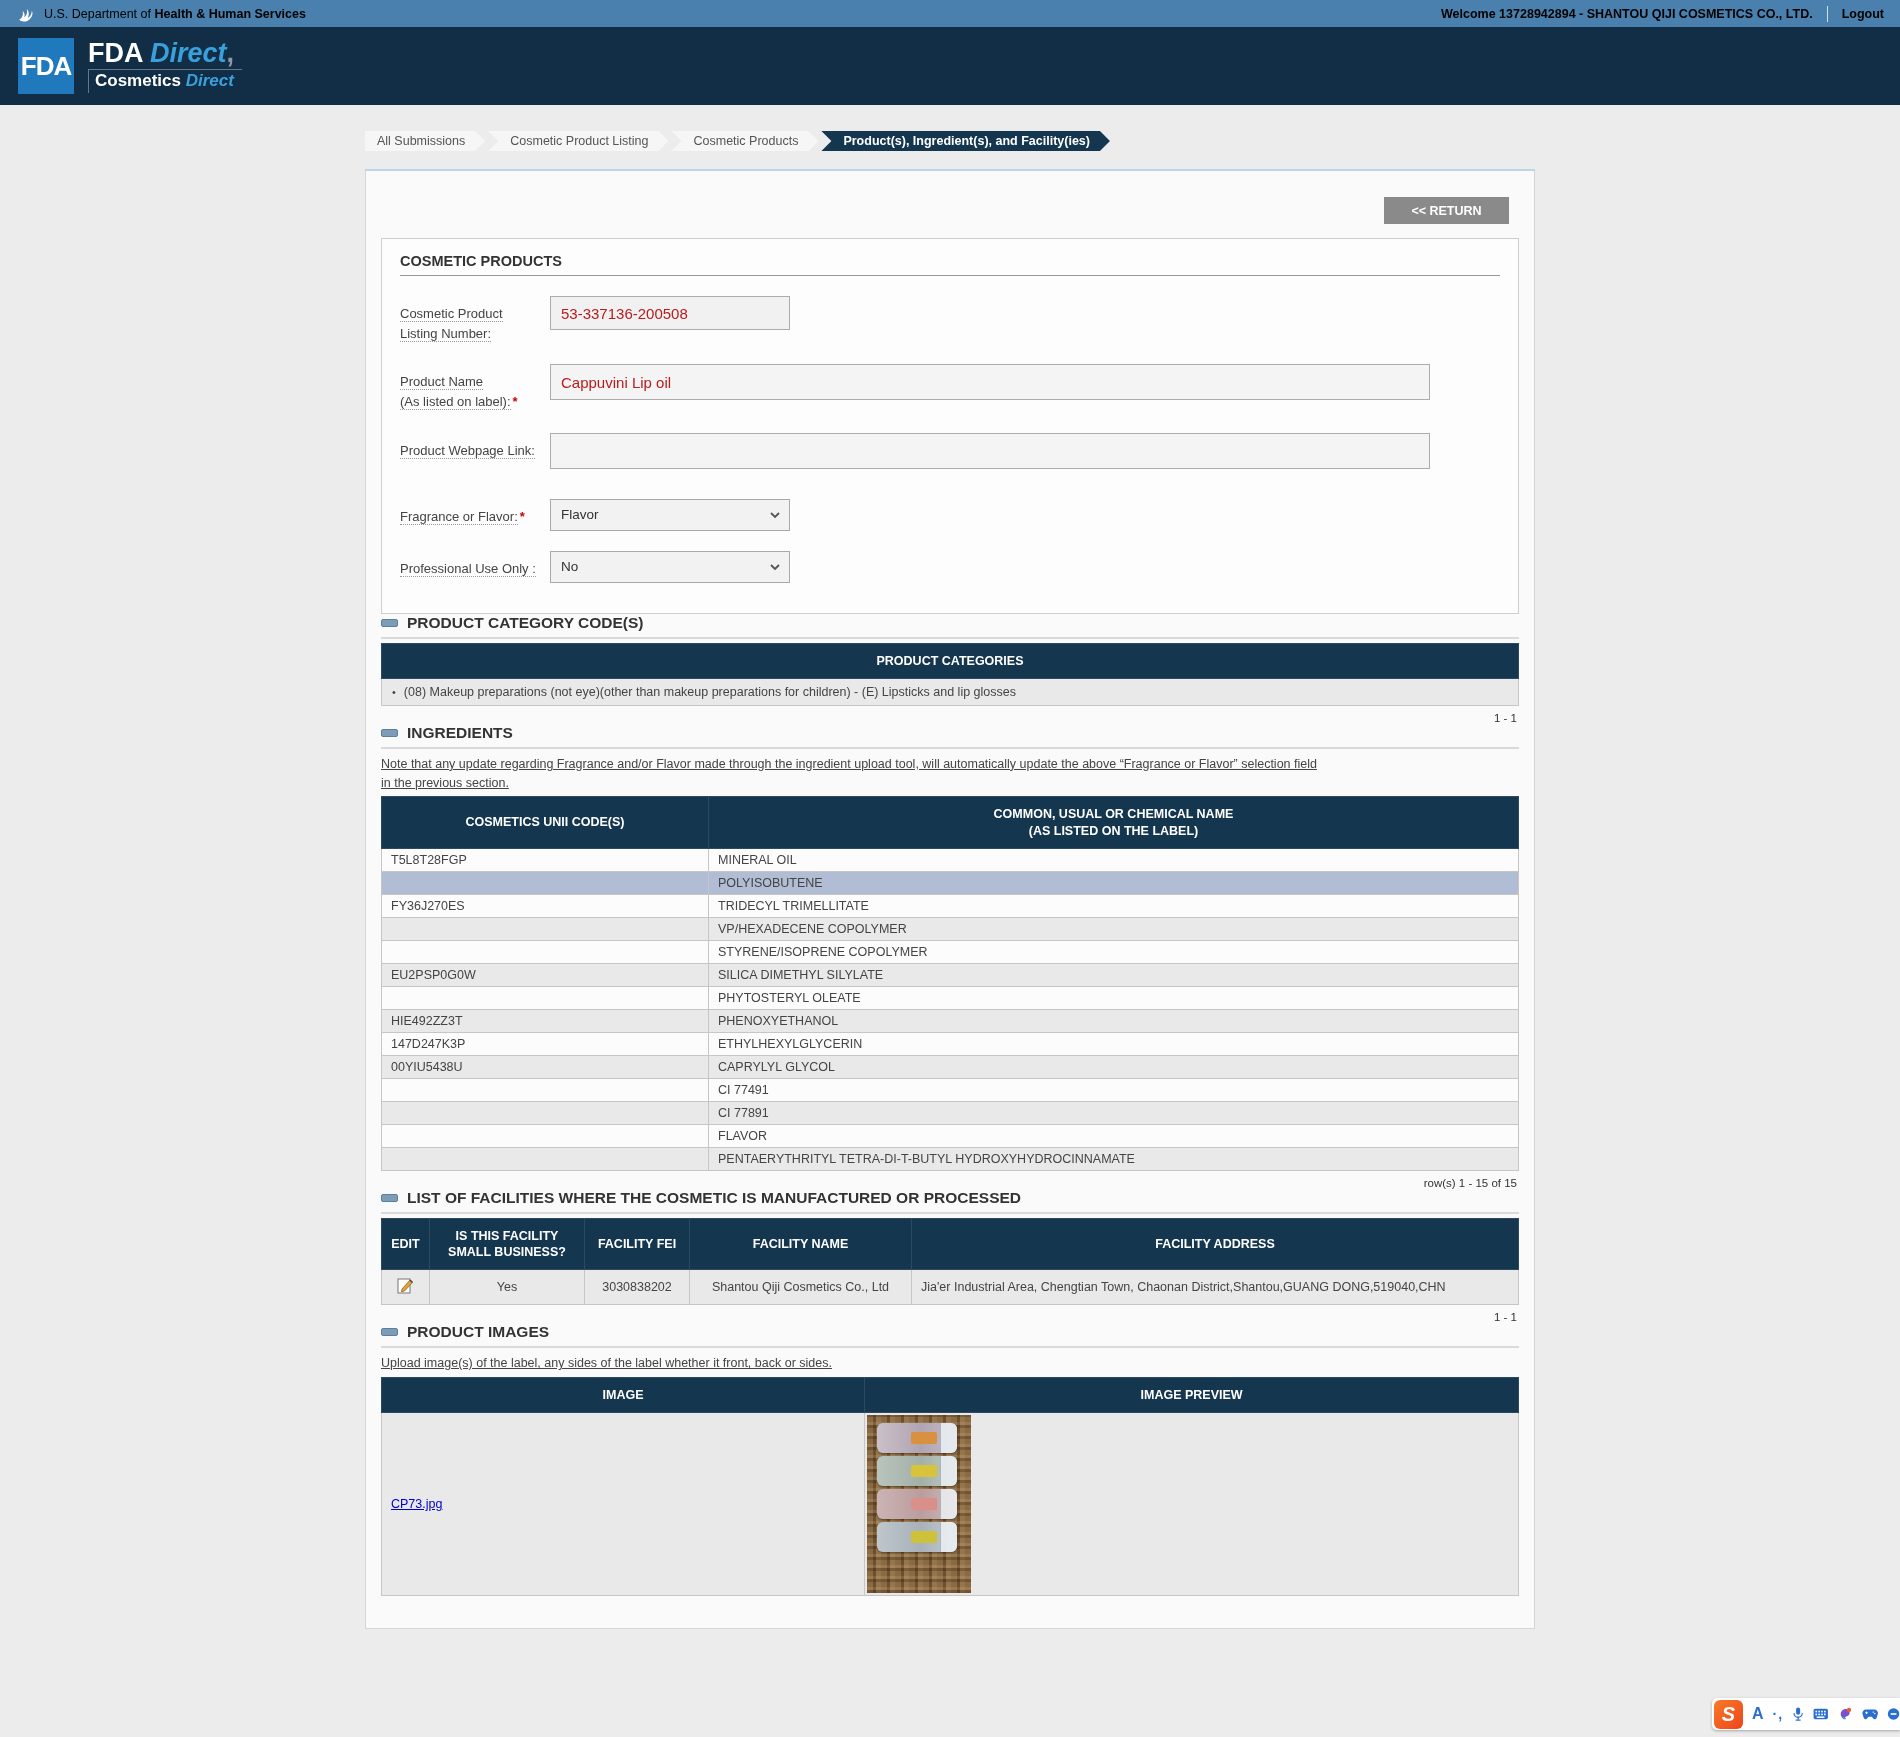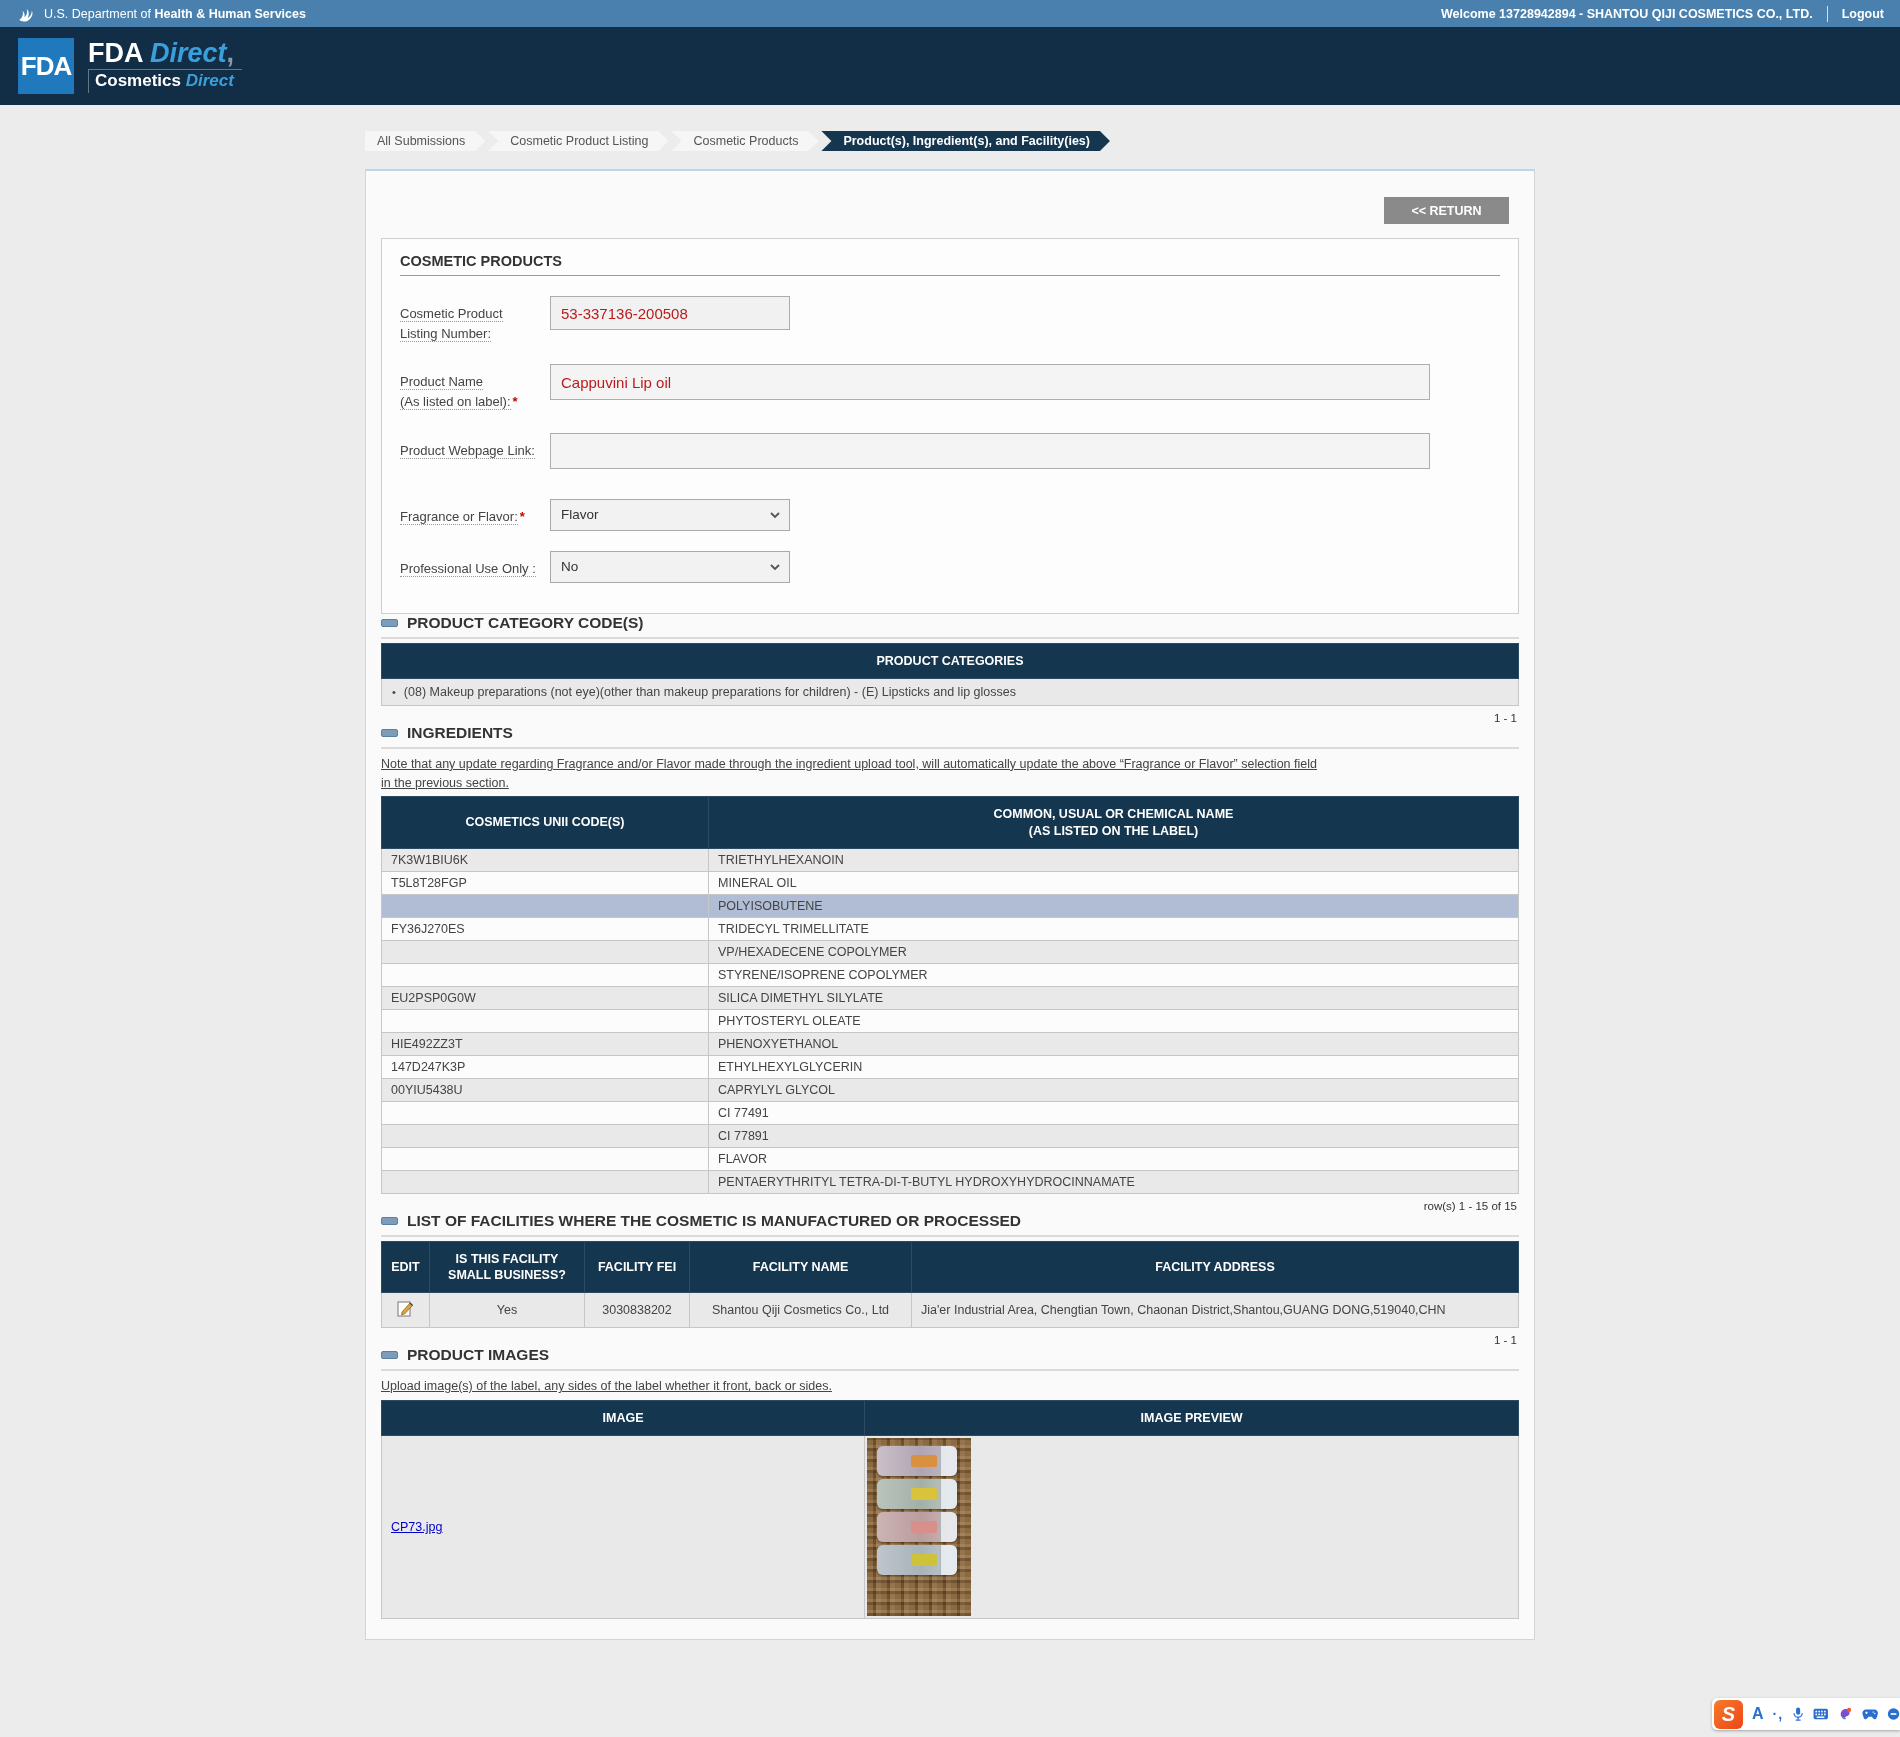--- a/index.html
+++ b/index.html
@@ -1,21 +1,21 @@
 <!DOCTYPE html>
 <html><head>
 <meta charset="utf-8">
 <style>
   * { margin:0; padding:0; box-sizing:border-box; }
   html,body { background:#e9e9e9; }
   body { font-family:"Liberation Sans", sans-serif; }
   .page { width:1900px; height:1737px; position:relative; display:flex; flex-direction:column; overflow:hidden; background:#ececec; }
 
   
-  .topbar { height:27px; background:#4a80ad; color:#ffffff; display:flex; align-items:center; padding:0 16px; font-size:12.5px; flex:0 0 auto;text-align:right; }
+  .topbar { height:27px; background:#4a80ad; color:#000000; display:flex; align-items:center; padding:0 16px; font-size:12.5px; flex:0 0 auto;text-align:right; }
   .topbar .eagle { width:20px; height:20px; margin-right:8px; }
   .topbar .dept b { font-weight:bold; }
   .topbar .right { margin-left:auto; display:flex; align-items:center; gap:14px; }
   .topbar .welcome { font-weight:bold; font-size:12.5px; }
   .topbar .vsep { width:1px; height:16px; background:rgba(255,255,255,.75); }
   .topbar .logout { font-weight:bold; cursor:pointer; }
 
   
   .appheader { height:78px; background:#112e46; display:flex; align-items:center; padding-left:18px; flex:0 0 auto; }
   .fda-square { width:56px; height:56px; background:#1f79bc; color:#fff; display:flex; align-items:center; justify-content:center; font-weight:bold; font-size:26px; letter-spacing:-1px; }
@@ -203,24 +203,20 @@
       <span>Note that any update regarding Fragrance and/or Flavor made through the ingredient upload tool, will automatically update the above “Fragrance or Flavor” selection field</span><br><span>in the previous section.</span>
     </div>
     <table>
       <thead>
         <tr>
           <th class="col-unii">COSMETICS UNII CODE(S)</th>
           <th><span>COMMON, USUAL OR CHEMICAL NAME</span><br><span>(AS LISTED ON THE LABEL)</span></th>
         </tr>
       </thead>
       <tbody>
-        <tr class="odd">
-            <td>7K3W1BIU6K</td>
-            <td>TRIETHYLHEXANOIN</td>
-          </tr>
         <tr>
             <td>T5L8T28FGP</td>
             <td>MINERAL OIL</td>
           </tr>
         <tr class="hl">
             <td></td>
             <td>POLYISOBUTENE</td>
           </tr>
         <tr>
             <td>FY36J270ES</td>

